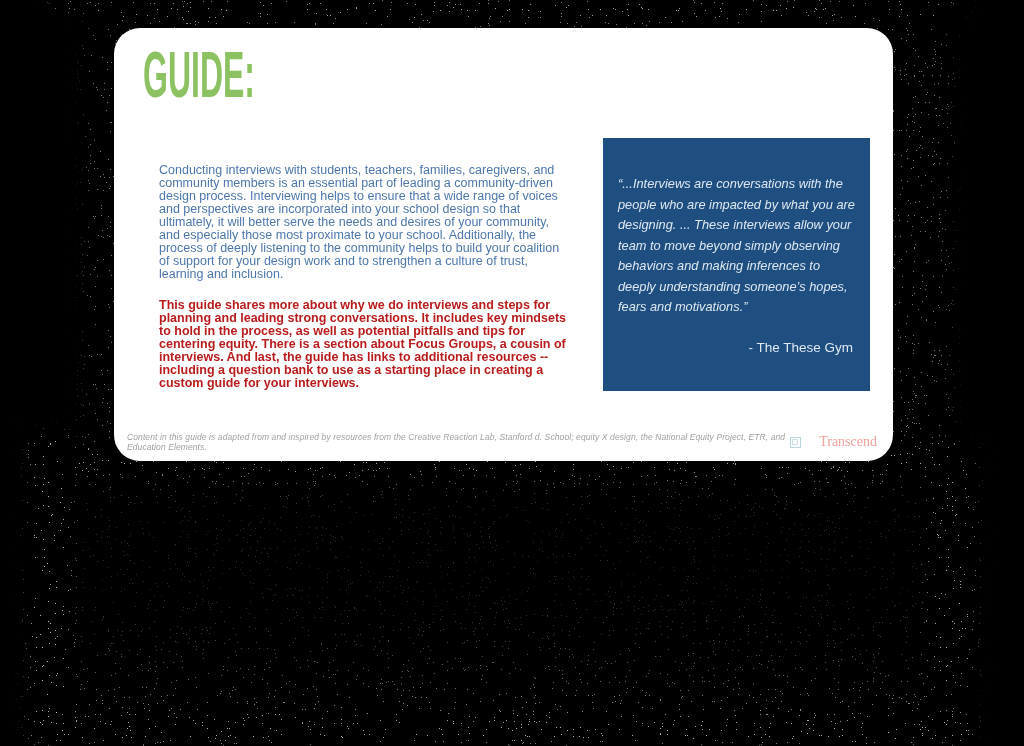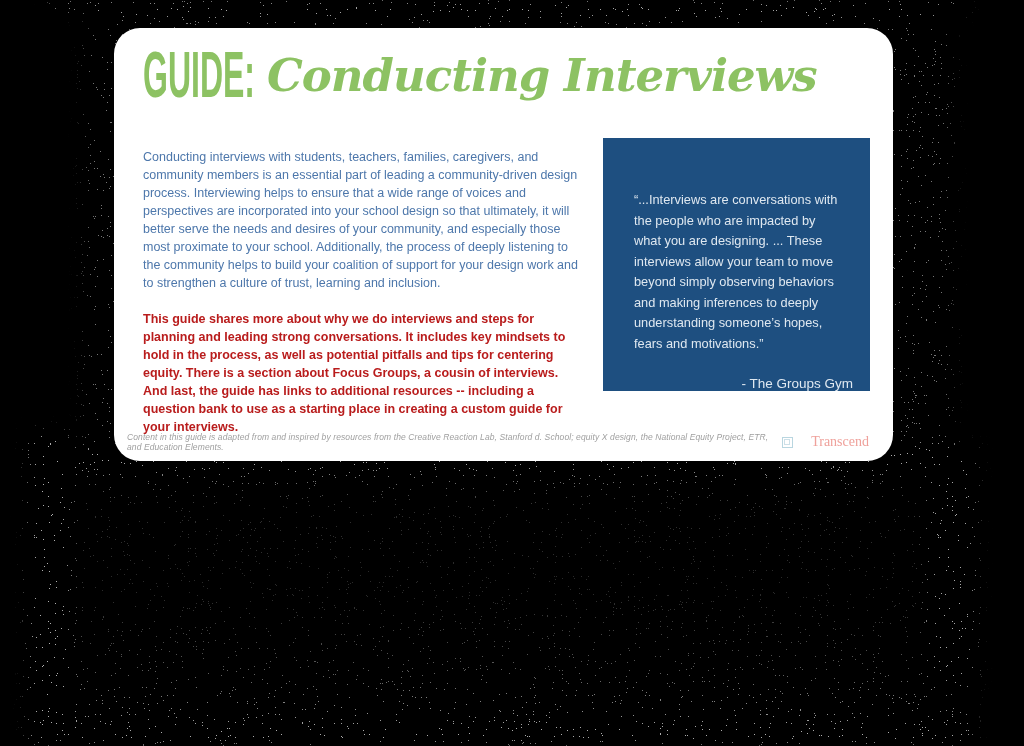--- a/index.html
+++ b/index.html
@@ -4,40 +4,40 @@
 <style>
   html,body{margin:0;padding:0;background:#000;}
   .stage{position:relative;width:1024px;height:746px;overflow:hidden;background:#000;
          font-family:"Liberation Sans",sans-serif;}
   .bg-noise{position:absolute;left:0;top:0;width:1024px;height:746px;display:block;}
 
   .card{position:absolute;left:114px;top:28px;width:779px;height:433px;
         background:#ffffff;border-radius:26px;}
 
   
-  .title-row{position:absolute;left:29px;top:15px;display:flex;align-items:center;white-space:nowrap;}
+  .title-row{position:absolute;left:29px;top:15px;display:flex;align-items:flex-end;white-space:nowrap;}
   .title-guide{font-family:"Liberation Sans",sans-serif;font-weight:700;font-size:64px;line-height:1;
                color:#8dc263;display:inline-block;transform:scaleX(0.50);transform-origin:left bottom;
                margin-right:-100px;letter-spacing:0;}
   .title-script{font-family:"DejaVu Serif","Liberation Serif",serif;font-style:italic;font-weight:700;
                 font-size:45px;line-height:1;color:#8dc263;letter-spacing:-1px;}
 
   
   .left-col{position:absolute;left:29px;top:120px;width:440px;}
-  .para{font-size:12.5px;line-height:18px;color:#4d77ab;margin:0;}
+  .para{font-size:12.5px;line-height:13px;color:#4d77ab;margin:16px;}
   .para.bold{margin-top:18px;font-weight:700;color:#b91c1c;}
 
   
   .quote-box{position:absolute;left:489px;top:110px;width:267px;height:253px;background:#1e4f80;
              box-sizing:border-box;padding:36px 15px 0 15px;}
-  .quote-text{font-size:12.8px;line-height:20.5px;color:#dfe8f0;margin:16px;}
+  .quote-text{font-style:italic;font-size:12.8px;line-height:20.5px;color:#dfe8f0;margin:0;}
   .quote-attr{font-size:13.5px;color:#dfe8f0;text-align:right;margin:22px 2px 0 0;}
 
   
-  .footer{position:absolute;left:13px;right:24px;bottom:9px;display:flex;align-items:center;
+  .footer{position:absolute;left:13px;right:16px;bottom:9px;display:flex;align-items:center;
           justify-content:space-between;}
   .footer-note{font-style:italic;font-size:8.5px;color:#9f9f9f;letter-spacing:0.1px;}
   .logo{display:flex;align-items:center;gap:18px;white-space:nowrap;}
   .logo-icon{display:inline-block;width:9px;height:9px;border:1.5px solid #b9d6e0;position:relative;}
   .logo-icon span{position:absolute;left:1px;top:1px;width:4px;height:4px;border:1px solid #cde0e8;}
   .logo-text{font-family:"Liberation Serif","DejaVu Serif",serif;font-size:14px;color:#efa19b;}
 </style>
 </head>
 <body>
 
@@ -78,31 +78,30 @@
       </mask>
     </defs>
     <rect width="1024" height="746" fill="#000000"></rect>
     <rect width="1024" height="746" filter="url(#grain)" mask="url(#shadowMask)"></rect>
   </svg>
 
   <div class="card">
 
     <div class="title-row">
       <span class="title-guide">GUIDE:</span>
-      <span class="title-script">Conducting Interviews</span>
     </div>
 
     <div class="left-col">
       <p class="para">Conducting interviews with students, teachers, families, caregivers, and community members is an essential part of leading a community-driven design process. Interviewing helps to ensure that a wide range of voices and perspectives are incorporated into your school design so that ultimately, it will better serve the needs and desires of your community, and especially those most proximate to your school. Additionally, the process of deeply listening to the community helps to build your coalition of support for your design work and to strengthen a culture of trust, learning and inclusion.</p>
       <p class="para bold">This guide shares more about why we do interviews and steps for planning and leading strong conversations. It includes key mindsets to hold in the process, as well as potential pitfalls and tips for centering equity. There is a section about Focus Groups, a cousin of interviews. And last, the guide has links to additional resources -- including a question bank to use as a starting place in creating a custom guide for your interviews.</p>
     </div>
 
     <div class="quote-box">
       <p class="quote-text">“...Interviews are conversations with the people who are impacted by what you are designing. ... These interviews allow your team to move beyond simply observing behaviors and making inferences to deeply understanding someone’s hopes, fears and motivations.”</p>
-      <p class="quote-attr">- The Groups Gym</p>
+      <p class="quote-attr">- The These Gym</p>
     </div>
 
     <div class="footer">
       <span class="footer-note">Content in this guide is adapted from and inspired by resources from the Creative Reaction Lab, Stanford d. School; equity X design, the National Equity Project, ETR, and Education Elements.</span>
       <span class="logo">
         <span class="logo-icon">
             <span></span>
           </span>
         <span class="logo-text">Transcend</span>
       </span>

